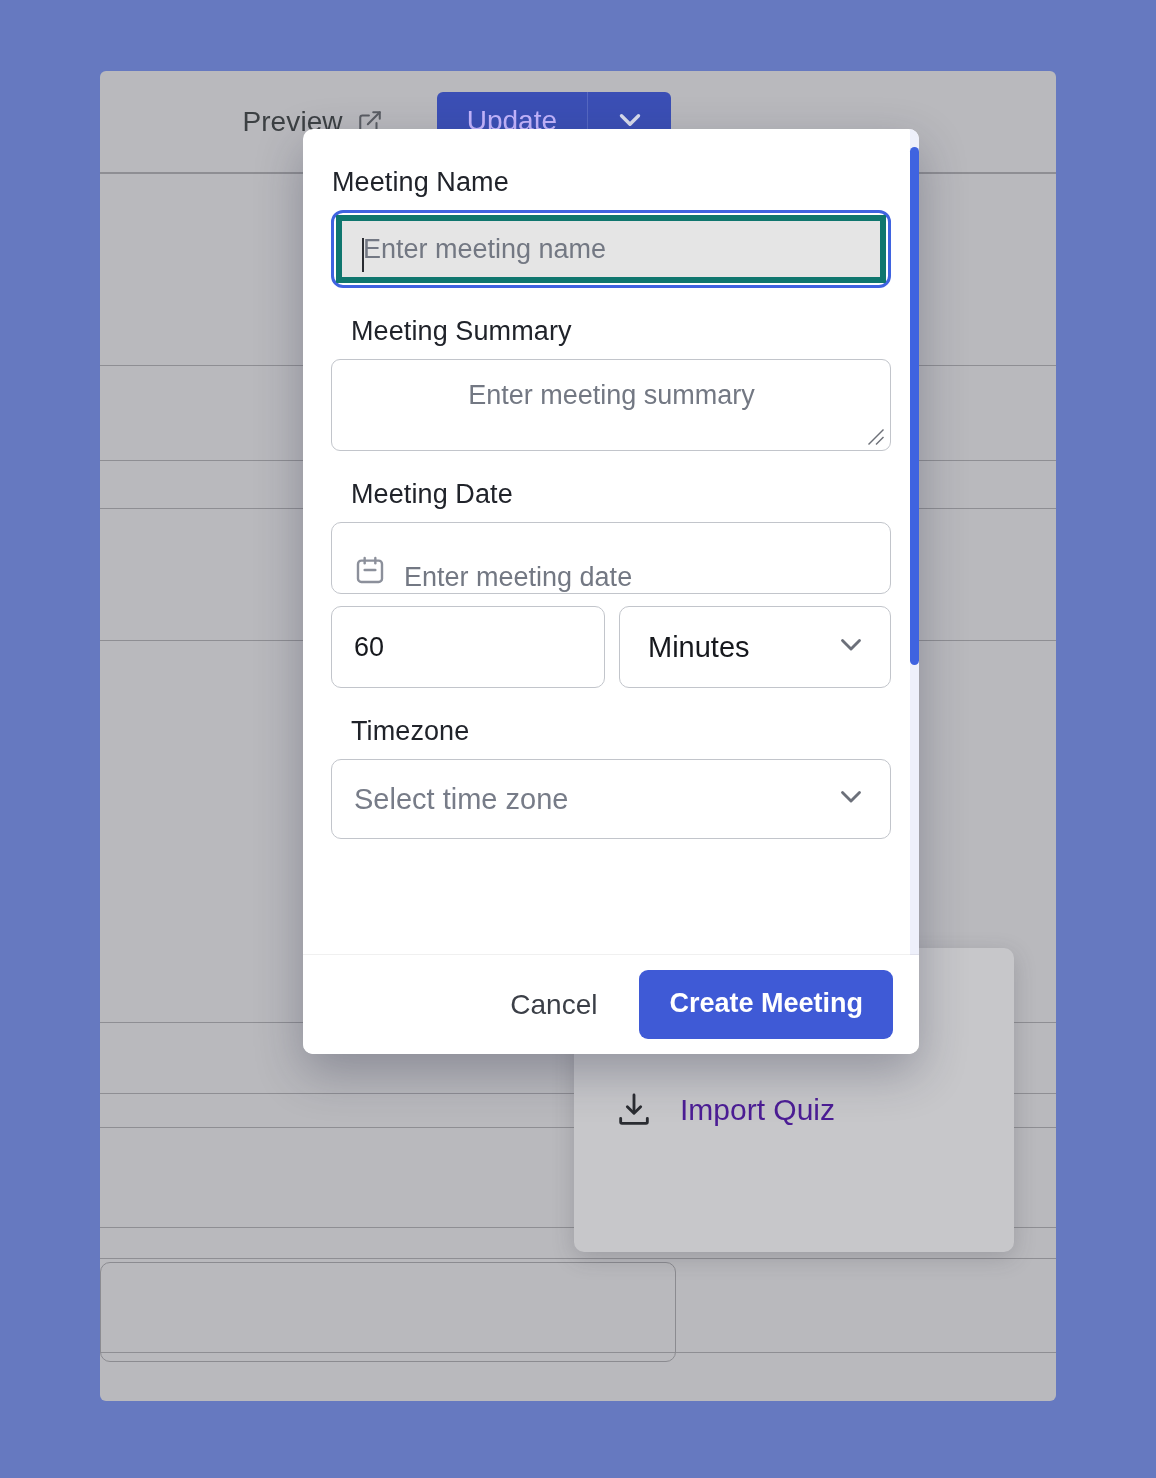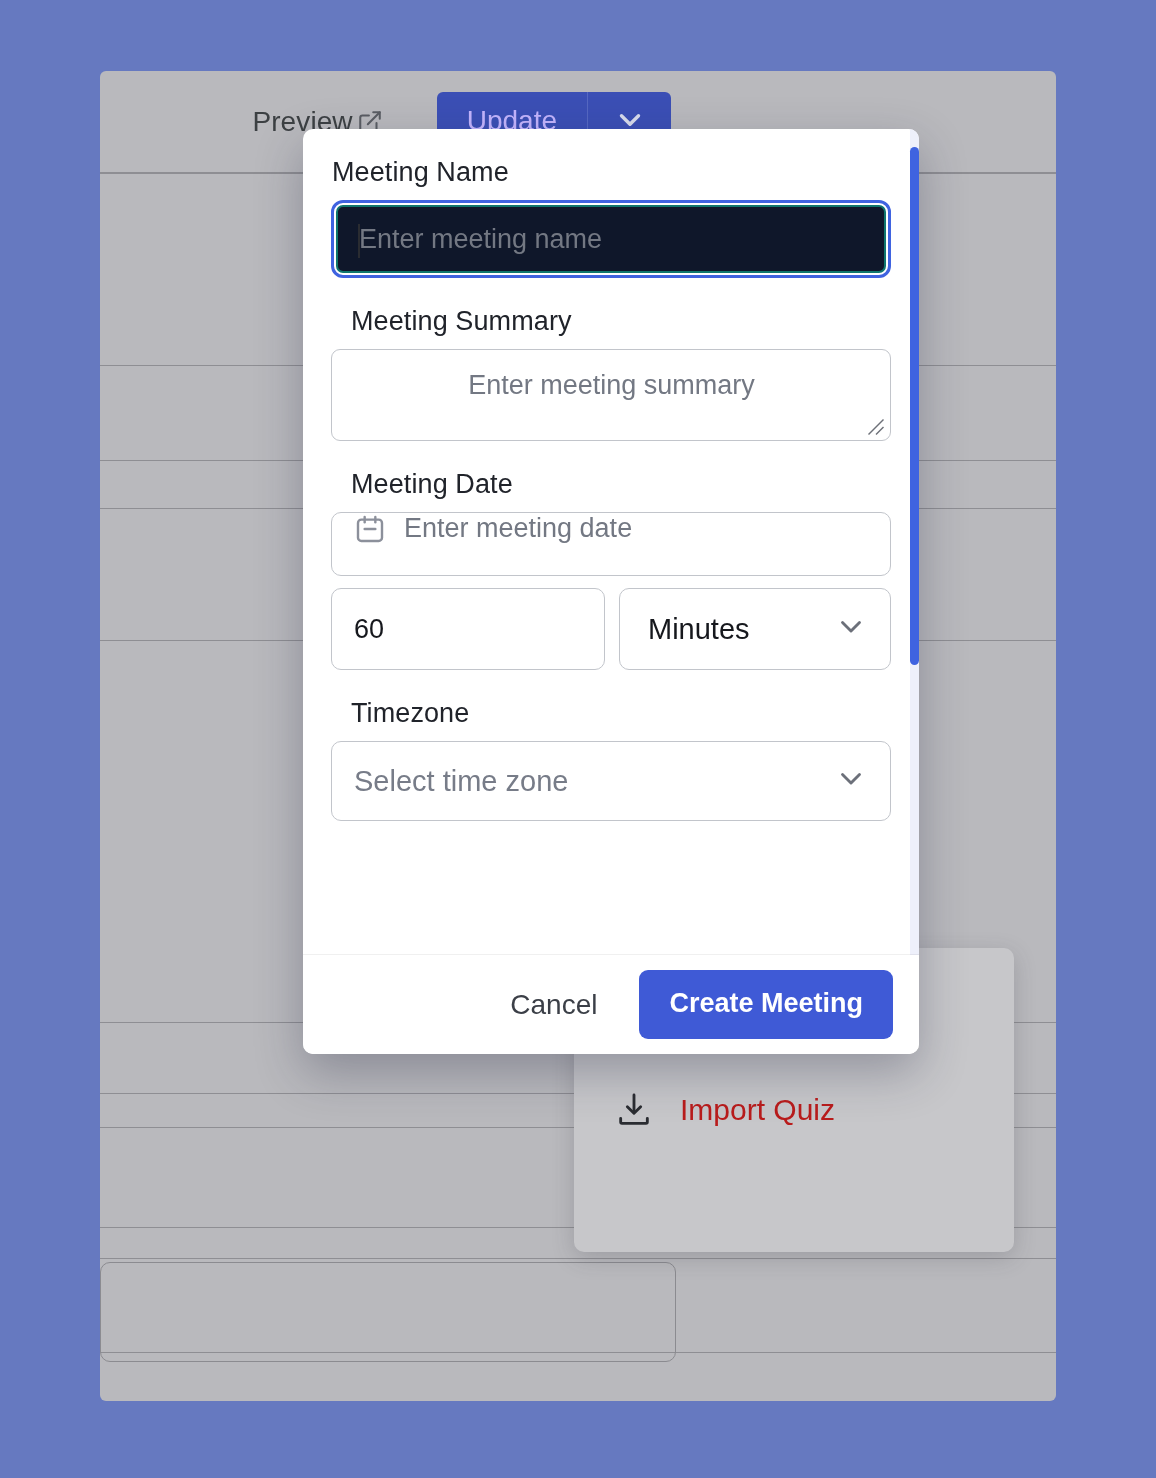--- a/index.html
+++ b/index.html
@@ -19,21 +19,21 @@
     border-radius: 6px;
     overflow: hidden;
   }
   .page-toolbar {
     position: absolute; left: 0; top: 0;
     width: 100%; height: 102px;
     display: flex; align-items: center; justify-content: flex-end;
     padding-right: 385px;
   }
   .preview-link {
-    display: flex; align-items: center; gap: 4px;
+    display: flex; align-items: center; gap: 14px;
     font-size: 28px; color: #3c4043; letter-spacing: .1px;
   }
   .ext-icon { width: 26px; height: 26px; display: block; }
   .update-group {
     display: flex; align-items: stretch; margin-left: 54px;
     border-radius: 6px; overflow: hidden;
   }
   .update-btn {
     background: #3b4fb5; color: #c4b5fd;
     font-size: 28px; padding: 14px 30px 16px 30px;
@@ -63,21 +63,21 @@
     left: 574px; top: 948px;
     width: 440px; height: 304px;
     background: #c7c7ca;
     border-radius: 10px;
     box-shadow: 0 6px 22px rgba(60,60,70,.22);
     padding-top: 6px;
   }
   .menu-item {
     display: flex; align-items: center; gap: 26px;
     height: 104px; padding: 0 40px;
-    font-size: 30px; color: #b91c1c;
+    font-size: 30px; color: #4c1d95;
   }
   .zoom-badge {
     width: 42px; height: 42px; border-radius: 50%;
     background: #646468;
     display: flex; align-items: center; justify-content: center;
     flex: 0 0 auto;
   }
   .zoom-badge svg { width: 26px; height: 26px; }
   .dl-icon { width: 40px; height: 40px; flex: 0 0 auto; display:block; }
 
@@ -85,63 +85,63 @@
   #modal {
     position: absolute;
     left: 303px; top: 129px;
     width: 616px; height: 925px;
     background: #ffffff;
     border-radius: 10px;
     box-shadow: 0 18px 48px rgba(30,32,60,.30);
     overflow: hidden;
   }
   #modal-body {
-    position: absolute; left: 0; top: 2px; right: 0;
+    position: absolute; left: 0; top: 12px; right: 0;
     height: 826px;
     padding: 26px 28px 0 28px;
     overflow: hidden;
   }
   .field-label {
     font-size: 27px; color: #20232a;
     margin: 0 0 12px 1px; letter-spacing: .1px;
   }
   .field-label.spaced { margin-top: 28px; margin-left: 20px; }
 
   .focus-wrap {
     border: 3px solid #3f63e0;
     border-radius: 12px;
     padding: 2px;
   }
   .text-input {
     width: 100%; height: 68px;
-    border: 2px solid #0f766e; border-radius: 7px;
-    background: #0f172a; font-size: 27px;
+    border: 6px solid #0f766e; border-radius: 1px;
+    background: #e5e5e5; font-size: 27px;
     color: #737883; font-family: "Liberation Sans", sans-serif;
     padding: 0 20px 0 21px;
     display: flex; align-items: center;
     position: relative;
   }
   .caret {
     position: absolute; left: 20px; top: 17px;
     width: 2px; height: 34px; background: #2a2c31;
   }
   .textarea-box {
     width: 100%; height: 92px;
     border: 1px solid #c2c5cb; border-radius: 9px;
     font-size: 27px; color: #737883;
     padding: 20px 20px 0 21px;
     position: relative;
     text-align: center;
   }
   .resize-grip { position: absolute; right: 5px; bottom: 4px; width: 18px; height: 18px; }
 
   .input-icon-row {
-    width: 100%; height: 64px;
+    width: 100%; height: 72px;
     border: 1px solid #c2c5cb; border-radius: 10px;
-    display: flex; align-items: flex-start; gap: 18px;
+    display: flex; align-items: flex-end; gap: 18px;
     padding: 0 22px; font-size: 27px; color: #737883;
     margin-bottom: 12px;
   }
   .input-icon-row svg { width: 32px; height: 32px; flex: 0 0 auto; }
 
   .duo-row { display: flex; gap: 14px; }
   .num-input {
     width: 274px; height: 82px;
     border: 1px solid #c2c5cb; border-radius: 10px;
     display: flex; align-items: center;

